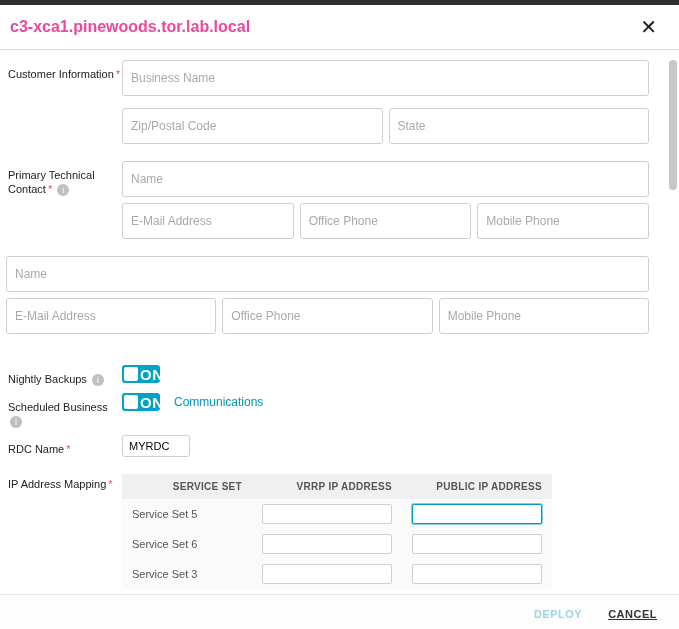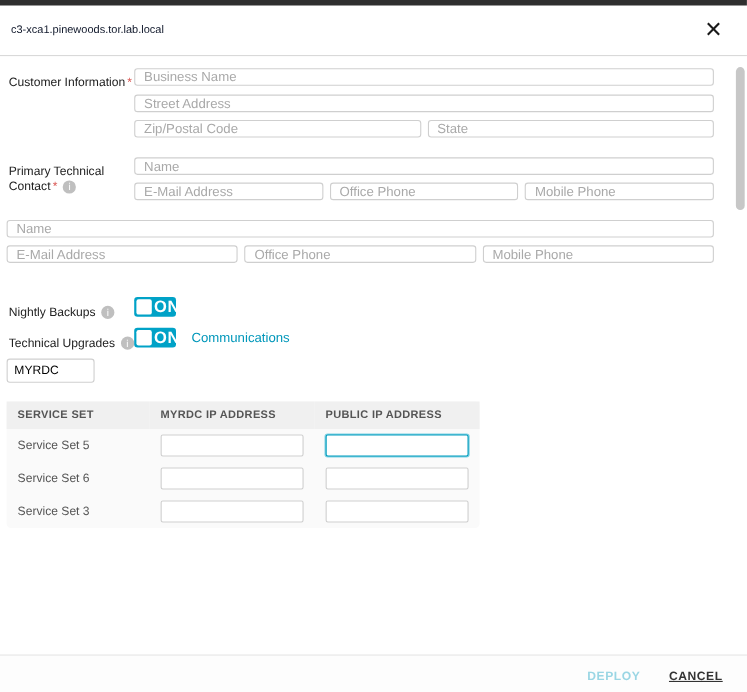--- a/index.html
+++ b/index.html
@@ -3,21 +3,21 @@
 <meta charset="utf-8">
 <style>
   * { box-sizing: border-box; margin: 0; padding: 0; }
   html, body { width: 679px; height: 629px; font-family: Arial, Helvetica, sans-serif; background:#fff; }
   .topstrip { height:5px; background:#2f2f2f; }
   .header {
     display:flex; align-items:center; justify-content:space-between;
     padding:10px 18px 10px 10px;
     border-bottom:1px solid #d9d9d9;
   }
-  .header-title { font-size:10px; font-weight:400; color:#0f172a; }
+  .header-title { font-size:16px; font-weight:700; color:#ec4899; }
   .close-x { font-size:20px; cursor:pointer; color:#1a1a1a; padding:0 4px; }
 
   .scroll-area {
     position:relative;
     height: calc(629px - 5px - 41px - 39px);
     overflow:hidden;
     padding: 10px 0 0 0;
   }
   .scrollbar-track {
     position:absolute; right:2px; top:10px; width:8px; height:210px;
@@ -37,21 +37,21 @@
     padding-left:2px;
   }
   .req { color:#d9534f; margin-left:2px; }
   .info-icon {
     display:inline-block; width:12px; height:12px; border-radius:50%;
     background:#bfbfbf; color:#fff; font-size:9px; line-height:12px;
     text-align:center; vertical-align:middle; margin-left:2px;
   }
   .field-col { flex:1; }
   .inp {
-    width:100%; height:16px; border:1px solid #cfcfcf; border-radius:3px;
+    width:100%; height:36px; border:1px solid #cfcfcf; border-radius:3px;
     padding:0 8px; font-size:12px; color:#8b5cf6; outline:none;
   }
   .inp::placeholder { color:#a9a9a9; }
   .textarea {
     width:78%; height:56px; border:1px solid #cfcfcf; border-radius:3px;
     padding:6px 8px; font-size:12px; color:#333; resize:none; outline:none;
   }
   .flex3 { display:flex; gap:6px; margin-top:6px; }
   .flex3 .inp { flex:1; }
 
@@ -61,25 +61,25 @@
     padding-left:18px;
   }
   .toggle .knob {
     position:absolute; left:2px; top:2px; width:14px; height:14px;
     background:#fff; border-radius:2px;
   }
   .toggle .lbl { color:#fff; font-size:15px; font-weight:600; letter-spacing:0.5px; }
   .toggle-row { display:flex; align-items:center; gap:14px; }
   .comms-link { color:#0097ba; font-size:12px; font-weight:500; cursor:pointer; }
 
-  .rdc-input { width:80px; height:22px; border:1px solid #cfcfcf; border-radius:3px; padding:0 6px; font-size:11px; }
+  .rdc-input { width:68px; height:22px; border:1px solid #cfcfcf; border-radius:3px; padding:0 6px; font-size:11px; }
 
   .ip-table { margin-top:4px; border-collapse:collapse; width:430px; background:#fafafa; border-radius:4px; }
   .ip-table th {
-    font-size:10px; font-weight:600; color:#555; text-align:left;
+    font-size:10px; font-weight:600; color:#555; text-align:right;
     padding:7px 10px; letter-spacing:0.3px;
     background:#f0f0f0;
   }
   .ip-table td { padding:5px 10px; font-size:11px; color:#555; }
   .ip-table td:first-child { width:140px; }
   .cell-inp {
     width:130px; height:20px; border:1px solid #cfcfcf; border-radius:2px;
     padding:0 6px; font-size:11px; outline:none; background:#fff;
   }
   .cell-inp.focused { border:1px solid #009cbd; box-shadow:0 0 0 1px #7fd1e3; }
@@ -109,23 +109,20 @@
 
   <div class="content">
 
     <div class="row">
       <div class="label-col">
         <span>Customer Information</span><span class="req">*</span>
       </div>
       <div class="field-col">
         <input class="inp" placeholder="Business Name" style="">
         <div style="height:6px"></div>
-        <div style="position:relative">
-          <input class="inp" placeholder="Street Address" style="">
-        </div>
         <div class="flex3">
           <input class="inp" placeholder="Zip/Postal Code" style="">
           <input class="inp" placeholder="State" style="">
         </div>
       </div>
     </div>
 
     <div style="height:10px"></div>
 
     <div class="row">
@@ -169,47 +166,53 @@
       <div class="field-col toggle-row">
         <div class="toggle">
           <div class="knob"></div>
           <span class="lbl">ON</span>
         </div>
       </div>
     </div>
 
     <div class="row">
       <div class="label-col">
-        <span>Technical Upgrades</span>
+        <span>Scheduled Business</span>
         <span class="info-icon">i</span>
       </div>
       <div class="field-col toggle-row">
         <div class="toggle">
           <div class="knob"></div>
           <span class="lbl">ON</span>
         </div>
         <span class="comms-link">Communications</span>
       </div>
     </div>
 
     <div class="row">
+      <div class="label-col">
+        <span>RDC Name</span><span class="req">*</span>
+      </div>
       <div class="field-col">
         <input class="rdc-input" value="MYRDC" style="">
       </div>
     </div>
 
     <div style="height:6px"></div>
 
     <div class="row">
+      <div class="label-col">
+        <span>IP Address Mapping</span><span class="req">*</span>
+      </div>
       <div class="field-col">
         <table class="ip-table">
           <thead>
             <tr>
               <th>SERVICE SET</th>
-              <th>MYRDC IP ADDRESS</th>
+              <th>VRRP IP ADDRESS</th>
               <th>PUBLIC IP ADDRESS</th>
             </tr>
           </thead>
           <tbody>
             <tr>
               <td>Service Set 5</td>
               <td><input class="cell-inp" value="" style=""></td>
               <td><input class="cell-inp focused" value="" style=""></td>
             </tr>
             <tr>

